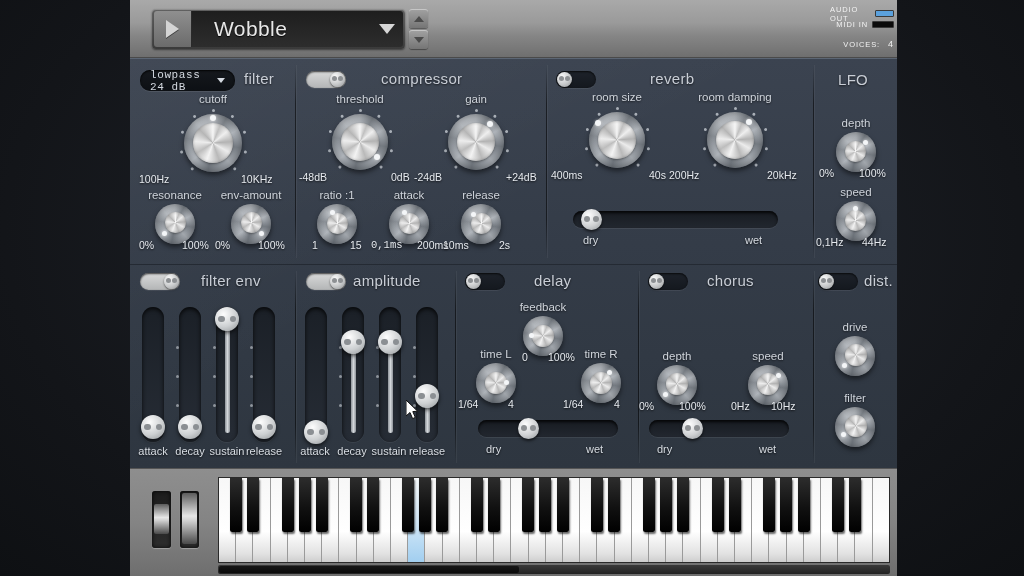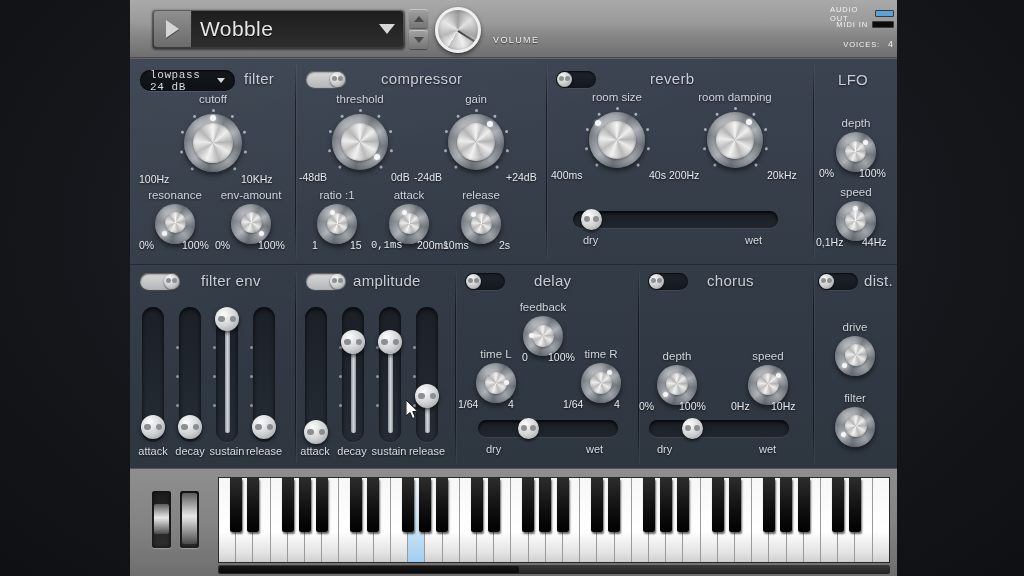--- a/index.html
+++ b/index.html
@@ -38,21 +38,21 @@
   }
   .play-tri {
     width:0;height:0;border-left:13px solid #d4d4d4;
     border-top:9px solid transparent;border-bottom:9px solid transparent;
     filter: drop-shadow(0 1px 0 rgba(0,0,0,.5));
   }
   .preset-name-field {
     flex:1; background: linear-gradient(180deg,#1e1e1e,#2d2d2d);
     border-radius: 0 3px 3px 0;
     display:flex; align-items:center; justify-content:space-between;
-    padding: 0 8px 0 8px;
+    padding: 0 8px 0 22px;
   }
   .preset-name {
     color:#e8e8e8; font-size:21px; letter-spacing:.4px;
     text-shadow: 0 1px 1px rgba(0,0,0,.9);
   }
   .tri-down {
     width:0;height:0;border-top:10px solid #d6d6d6;
     border-left:8px solid transparent;border-right:8px solid transparent;
   }
   .spin {
@@ -315,26 +315,20 @@
 
     <div class="spin">
       <div class="spin-btn">
           <span class="spin-up"></span>
         </div>
       <div class="spin-btn">
           <span class="spin-dn"></span>
         </div>
     </div>
 
-    <div class="volume-wrap">
-      <div class="vol-knob">
-        <div class="vol-ptr"></div>
-      </div>
-      <div class="vol-label">VOLUME</div>
-    </div>
 
 
     <div class="io-wrap">
       <div class="io-row">
         <span>AUDIO OUT</span>
         <span class="io-led led-audio"></span>
       </div>
       <div class="io-row">
         <span>MIDI IN</span>
         <span class="io-led led-midi"></span>

